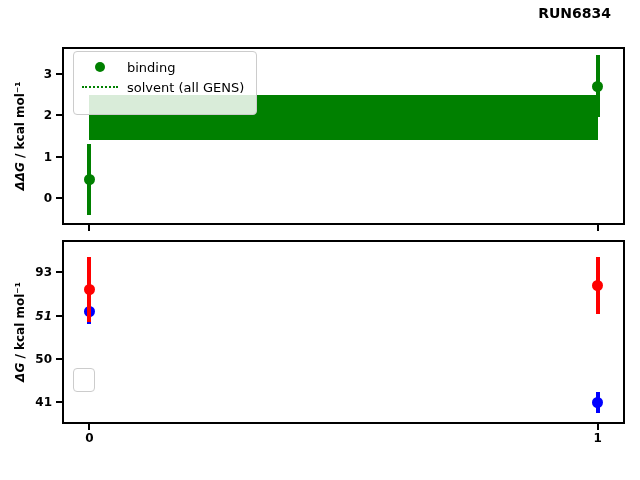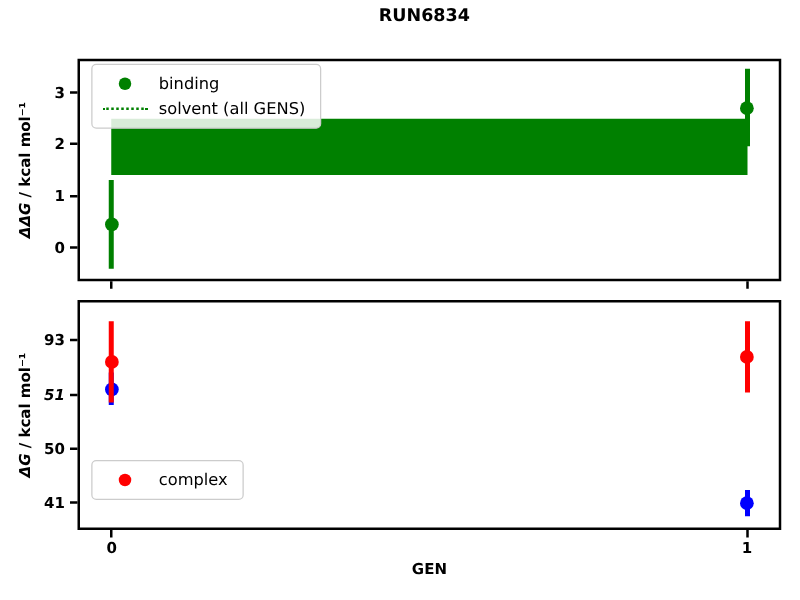--- a/index.html
+++ b/index.html
@@ -2,21 +2,21 @@
 <html><head>
 <meta charset="utf-8">
 <style>
   html,body{margin:0;padding:0;background:#ffffff;}
   #figure{
     position:relative;width:640px;height:480px;background:#ffffff;
     font-family:"DejaVu Sans","Liberation Sans",sans-serif;color:#000;
     overflow:hidden;
   }
   .title{
-    position:absolute;left:58px;top:5px;width:563px;text-align:center;
+    position:absolute;left:48px;top:5px;width:563px;text-align:right;
     font-size:14px;font-weight:bold;
   }
   .axes{
     position:absolute;left:62px;width:563px;
     border:2px solid #000;box-sizing:border-box;background:#fff;
   }
   #axes-top{top:47px;height:178px;}
   #axes-bottom{top:240px;height:184px;}
   .ylabel{
     position:absolute;left:20px;white-space:nowrap;
@@ -27,21 +27,21 @@
   .xlabel{
     position:absolute;left:62px;top:448px;width:563px;text-align:center;
     font-size:12px;font-weight:bold;
   }
   .tickmark{position:absolute;background:#000;}
   .ticklabel{
     position:absolute;font-size:12px;font-weight:bold;white-space:nowrap;
   }
   .legend{
     position:absolute;z-index:5;background:rgba(255,255,255,0.85);
-    border:1px solid #cccccc;border-radius:4px;padding:5px 12px 5px 8px;
+    border:1px solid #cccccc;border-radius:4px;padding:5px 12px 17px 8px;
   }
   .legend-row{display:flex;align-items:center;height:20px;}
   .legend-handle{width:36px;display:flex;justify-content:center;align-items:center;flex:none;}
   .legend-dot{width:10px;height:10px;border-radius:50%;}
   .legend-dotted{width:36px;height:0;border-top:2px dotted #008000;}
   .legend-label{margin-left:9px;font-size:13px;white-space:nowrap;}
   .band{position:absolute;}
   .errbar{position:absolute;width:4px;}
   .marker{position:absolute;width:11px;height:11px;border-radius:50%;}
 </style>
@@ -79,26 +79,20 @@
       <div class="tickmark" style="left: 532.591px; top: 176px; width: 2px; height: 6px;"></div>
       <div class="errbar" style="left: 23.4091px; top: 95.2857px; height: 70.4286px; background: rgb(0, 128, 0);"></div>
       <div class="marker" style="left: 19.9091px; top: 125px; background: rgb(0, 128, 0);"></div>
       <div class="errbar" style="left: 531.591px; top: 6.21429px; height: 62.1429px; background: rgb(0, 128, 0);"></div>
       <div class="marker" style="left: 528.091px; top: 31.7857px; background: rgb(0, 128, 0);"></div>
       <div class="band" style="left: 25.4091px; top: 45.5714px; width: 508.182px; height: 45.5714px; background: rgb(0, 128, 0);"></div>
     </div>
 
   <div id="axes-bottom" class="axes">
     <div class="legend" style="left:9px;top:126px;">
-      <div class="legend-row">
-        <span class="legend-handle">
-          <span class="legend-dot" style="background-color: rgb(255, 0, 0);"></span>
-        </span>
-        <span class="legend-label">complex</span>
-      </div>
     </div>
   <div class="tickmark" style="left: -8px; top: 159.482px; width: 6px; height: 2px;"></div>
       <div class="ticklabel" style="left: -12px; top: 160.482px; transform: translate(-100%, -50%);">41</div>
       <div class="tickmark" style="left: -8px; top: 116.108px; width: 6px; height: 2px;"></div>
       <div class="ticklabel" style="left: -12px; top: 117.108px; transform: translate(-100%, -50%);">50</div>
       <div class="tickmark" style="left: -8px; top: 72.7349px; width: 6px; height: 2px;"></div>
       <div class="ticklabel" style="left: -12px; top: 73.7349px; transform: translate(-100%, -50%); font-style: italic;">51</div>
       <div class="tickmark" style="left: -8px; top: 29.3614px; width: 6px; height: 2px;"></div>
       <div class="ticklabel" style="left: -12px; top: 30.3614px; transform: translate(-100%, -50%);">93</div>
       <div class="tickmark" style="left: 24.4091px; top: 182px; width: 2px; height: 6px;"></div>
@@ -114,15 +108,14 @@
       <div class="errbar" style="left: 531.591px; top: 15.1807px; height: 56.3855px; background: rgb(255, 0, 0);"></div>
       <div class="marker" style="left: 528.091px; top: 37.8735px; background: rgb(255, 0, 0);"></div>
     </div>
 
   <div class="ylabel" style="top:136px;">
     <span class="math">ΔΔG</span><span> / kcal mol⁻¹</span>
   </div>
   <div class="ylabel" style="top:332px;">
     <span class="math">ΔG</span><span> / kcal mol⁻¹</span>
   </div>
-  <div class="xlabel">GEN</div>
 
 </div>
 
 </body></html>

